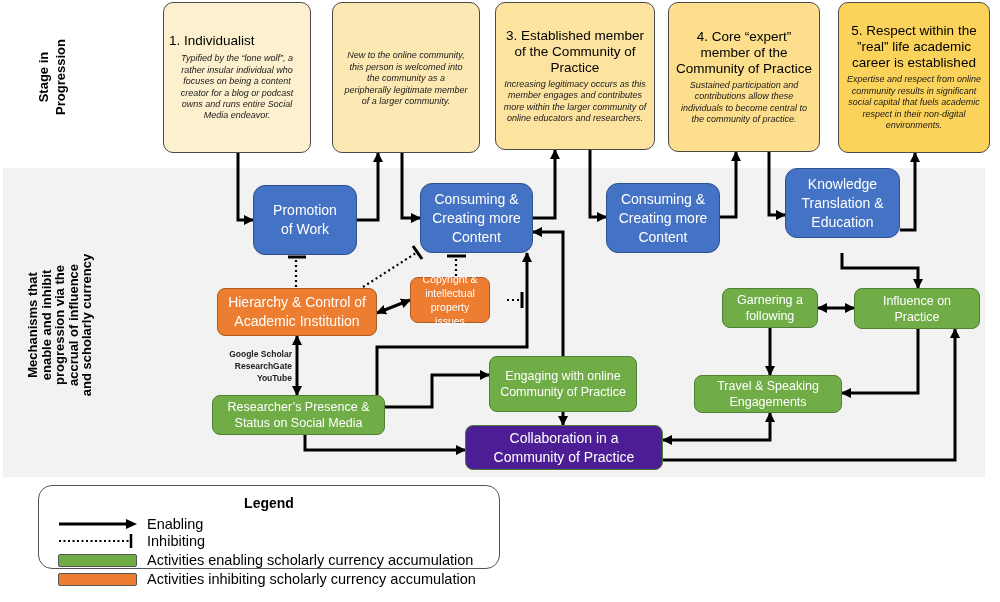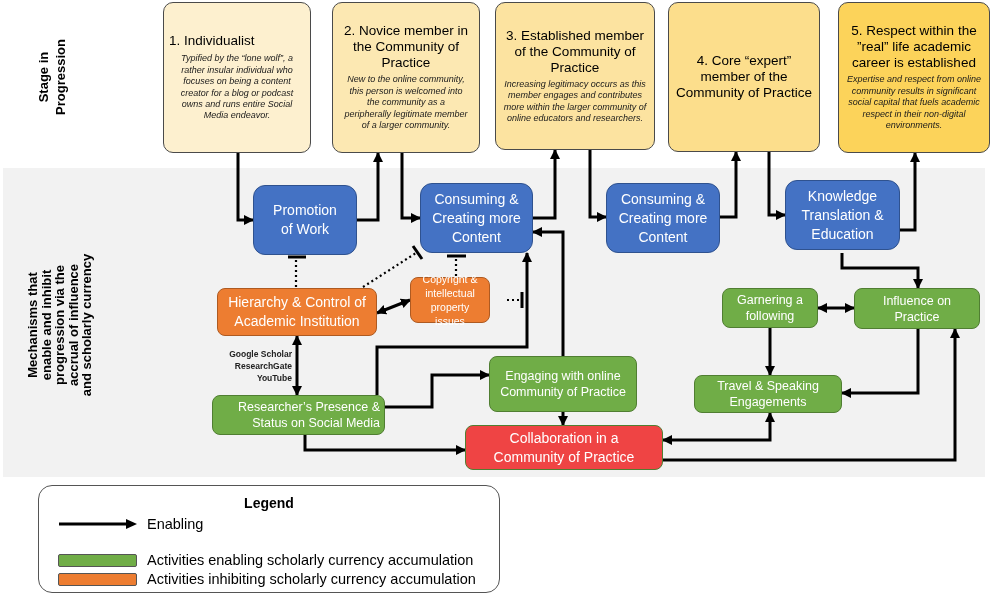--- a/index.html
+++ b/index.html
@@ -18,31 +18,31 @@
   #st3{left:495px;top:2px;width:160px;height:148px;padding:2px 4px;}
   #st4{left:668px;top:2px;width:152px;height:150px;}
   #st5{left:838px;top:2px;width:152px;height:151px;}
   .node{position:absolute;z-index:2;box-sizing:border-box;display:flex;align-items:center;justify-content:center;text-align:center;color:#fff;border-radius:8px;}
   .blue{border:1px solid #2F528F;border-radius:12px;font-size:14px;line-height:19px;padding:16px 6px;}
   .orange{border:1px solid #AE5A21;}
   .green{border:1px solid #507E32;}
   #n-promotion{left:253px;top:185px;width:104px;height:70px;padding:0 14px;}
   #n-consume1{left:420px;top:183px;width:113px;height:70px;}
   #n-consume2{left:606px;top:183px;width:114px;height:70px;}
-  #n-knowledge{left:785px;top:180px;width:115px;height:70px;}
+  #n-knowledge{left:785px;top:168px;width:115px;height:70px;}
   #n-hierarchy{left:217px;top:288px;width:160px;height:48px;font-size:14px;line-height:19px;padding:0 6px;}
   #n-copyright{left:410px;top:277px;width:80px;height:46px;font-size:10.5px;line-height:14px;padding:0 4px;}
-  #n-presence{left:212px;top:395px;width:173px;height:40px;font-size:12.5px;line-height:16px;padding:0 4px;text-align:right;}
+  #n-presence{left:212px;top:395px;width:173px;height:40px;font-size:12.5px;line-height:16px;padding:0 4px;}
   #n-engaging{left:489px;top:356px;width:148px;height:56px;font-size:12.5px;line-height:16px;}
   #n-collab{left:465px;top:425px;width:198px;height:45px;font-size:14px;line-height:19px;padding:0 20px;}
   #n-garnering{left:722px;top:288px;width:96px;height:40px;font-size:12.5px;line-height:16px;padding:0 4px;}
   #n-influence{left:854px;top:288px;width:126px;height:41px;font-size:12.5px;line-height:16px;padding:0 14px;}
   #n-travel{left:694px;top:375px;width:148px;height:38px;font-size:12.5px;line-height:16px;}
   .plat{position:absolute;z-index:2;right:708px;top:348px;text-align:right;font-size:8.5px;line-height:12px;font-weight:bold;color:#222;}
-  .legend{position:absolute;z-index:2;left:38px;top:485px;width:462px;height:108px;box-sizing:border-box;border:1px solid #555;border-radius:14px;background:#fff;}
+  .legend{position:absolute;z-index:2;left:38px;top:485px;width:462px;height:84px;box-sizing:border-box;border:1px solid #555;border-radius:14px;background:#fff;}
   .legend .title{position:absolute;left:0;top:8px;width:100%;text-align:center;font-weight:bold;font-size:14px;line-height:18px;}
   .legend .li{position:absolute;left:19px;height:18px;display:flex;align-items:center;}
   .legend .ico{width:80px;height:18px;display:flex;align-items:center;}
   .legend .lbl{margin-left:9px;font-size:14.5px;line-height:18px;white-space:nowrap;}
   .swatch{width:79px;height:13px;box-sizing:border-box;border:1px solid #555;border-radius:2px;}
 </style>
 </head>
 <body>
 
 <div class="band" style="background: rgb(242, 242, 242);"></div>
@@ -89,46 +89,46 @@
     <path d="M507,300 H520" stroke-width="2.2" stroke-dasharray="2 3"></path>
     <path d="M522,292 V308" stroke-width="3"></path>
   </g>
 </svg>
 
 <div class="stage" id="st1" style="background: rgb(253, 240, 207);">
   <div class="t">1. Individualist</div>
   <div class="d">Typified by the “lone wolf”, a rather insular individual who focuses on being a content creator for a blog or podcast owns and runs entire Social Media endeavor.</div>
 </div>
 <div class="stage" id="st2" style="background: rgb(252, 232, 178);">
-  <div class="t">2. Novice member in the Community of Practice</div>
   <div class="d">New to the online community, this person is welcomed into the community as a peripherally legitimate member of a larger community.</div>
 </div>
 <div class="stage" id="st3" style="background: rgb(252, 227, 160);">
   <div class="t">3. Established member of the Community of Practice</div>
   <div class="d">Increasing legitimacy occurs as this member engages and contributes more within the larger community of online educators and researchers.</div>
 </div>
 <div class="stage" id="st4" style="background: rgb(252, 222, 140);">
   <div class="t">4. Core “expert” member of the Community of Practice</div>
+  <div class="d">Sustained participation and contributions allow these individuals to become central to the community of practice.</div>
 </div>
 <div class="stage" id="st5" style="background: rgb(252, 211, 90);">
   <div class="t">5. Respect within the ”real” life academic career is established</div>
   <div class="d">Expertise and respect from online community results in significant social capital that fuels academic respect in their non-digital environments.</div>
 </div>
 
 <div class="node blue" id="n-promotion" style="background: rgb(68, 114, 196);">Promotion of Work</div>
 <div class="node blue" id="n-consume1" style="background: rgb(68, 114, 196);">Consuming &amp; Creating more Content</div>
 <div class="node blue" id="n-consume2" style="background: rgb(68, 114, 196);">Consuming &amp; Creating more Content</div>
 <div class="node blue" id="n-knowledge" style="background: rgb(68, 114, 196);">Knowledge Translation &amp; Education</div>
 
 <div class="node orange" id="n-hierarchy" style="background: rgb(237, 125, 49);">Hierarchy &amp; Control of Academic Institution</div>
 <div class="node orange" id="n-copyright" style="background: rgb(237, 125, 49);">Copyright &amp; intellectual property issues</div>
 
 <div class="node green" id="n-presence" style="background: rgb(112, 173, 71);">Researcher’s Presence &amp; Status on Social Media</div>
 <div class="node green" id="n-engaging" style="background: rgb(112, 173, 71);">Engaging with online Community of Practice</div>
-<div class="node green" id="n-collab" style="background: #ef4444;">Collaboration in a Community of Practice</div>
+<div class="node green" id="n-collab" style="background: #4c1d95;">Collaboration in a Community of Practice</div>
 <div class="node green" id="n-garnering" style="background: rgb(112, 173, 71);">Garnering a following</div>
 <div class="node green" id="n-influence" style="background: rgb(112, 173, 71);">Influence on Practice</div>
 <div class="node green" id="n-travel" style="background: rgb(112, 173, 71);">Travel &amp; Speaking Engagements</div>
 
 <div class="plat">
   <div>Google Scholar</div>
   <div>ResearchGate</div>
   <div>YouTube</div>
 </div>
 
@@ -136,20 +136,29 @@
   <div class="title">Legend</div>
   <div class="li" style="top:29px">
     <span class="ico">
       <svg width="80" height="18" viewBox="0 0 80 18">
           <line x1="1" y1="9" x2="70" y2="9" stroke="#000" stroke-width="3"></line>
           <path d="M68,4 L79,9 L68,14 z" fill="#000"></path>
         </svg>
     </span>
     <span class="lbl">Enabling</span>
   </div>
+  <div class="li" style="top:46px">
+    <span class="ico">
+      <svg width="80" height="18" viewBox="0 0 80 18">
+          <line x1="1" y1="9" x2="71" y2="9" stroke="#000" stroke-width="2" stroke-dasharray="2 2.5"></line>
+          <line x1="73" y1="2" x2="73" y2="16" stroke="#000" stroke-width="2.5"></line>
+        </svg>
+    </span>
+    <span class="lbl">Inhibiting</span>
+  </div>
   <div class="li" style="top:65px">
     <span class="ico">
         <span class="swatch" style="background: rgb(112, 173, 71);"></span>
       </span>
     <span class="lbl">Activities enabling scholarly currency accumulation</span>
   </div>
   <div class="li" style="top:84px">
     <span class="ico">
         <span class="swatch" style="background: rgb(237, 125, 49);"></span>
       </span>

